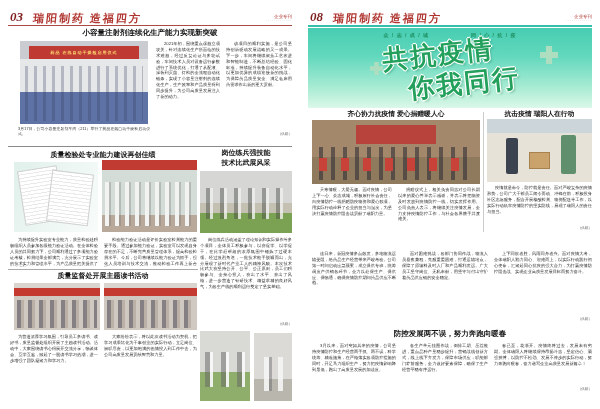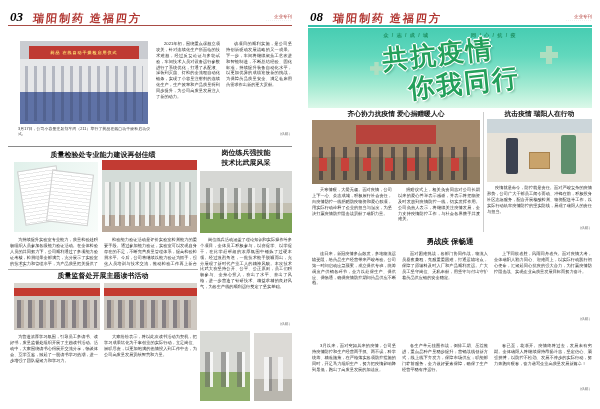--- a/index.html
+++ b/index.html
@@ -1,19 +1,19 @@
 <!DOCTYPE html>
 <html><head>
 <meta charset="utf-8">
 <style>
   html,body{margin:0;padding:0;}
   body{width:600px;height:409px;background:#fafaf8;font-family:"Liberation Sans",sans-serif;}
   .spread{position:relative;width:600px;height:409px;background:#ffffff;overflow:hidden;}
   
-  .pageno{position:absolute;font-size:13px;font-weight:bold;font-style:italic;color:#000000;font-family:"Liberation Serif",serif;}
+  .pageno{position:absolute;font-size:13px;font-weight:bold;font-style:italic;color:#7f1d1d;font-family:"Liberation Serif",serif;}
   .masttitle{position:absolute;font-size:11px;font-weight:bold;color:#b03530;letter-spacing:2px;transform:skewX(-6deg);font-family:"Liberation Serif",serif;}
   .issue{position:absolute;font-size:4.5px;color:#b03530;text-align:right;}
   .issue small{display:block;font-size:3px;color:#999;letter-spacing:1px;}
   .rule-red{position:absolute;border-top:1.5px solid #a94b44;}
   .rule-teal{position:absolute;border-top:2px solid #34c0aa;}
   .rule-thin{position:absolute;border-top:1px solid #8a8a8a;}
   .rule-lite{position:absolute;border-top:1px solid #aaaaaa;}
   .vline{position:absolute;border-left:1px solid #cccccc;}
   
   .h{position:absolute;font-weight:bold;color:#141414;text-align:center;line-height:1.15;}
@@ -78,20 +78,21 @@
 <div class="spread">
 
   <div class="pageno" style="left:10px;top:9px;">03</div>
   <div class="masttitle" style="left:33px;top:11px;">瑞阳制药  造福四方</div>
   <div class="issue" style="left:232px;top:14px;width:60px;">
     <span>企业专刊</span>
     <small>·············</small>
   </div>
   <div class="rule-red" style="left:8px;top:25px;width:284px;"></div>
 
+  <div class="h h1" style="left:8px;top:29px;width:284px;">小容量注射剂连续化生产能力实现新突破</div>
   <div class="ph ph-lab" style="left:20px;top:41px;width:128px;height:83px;">
     <div class="ph-banner">药品 在线自动干燥检启用仪式</div>
   </div>
   <div class="cap" style="left:18px;top:127px;width:132px;">3月17日，公司小容量注射剂车间（211）举行了药品在线自动干燥检启动仪式。</div>
   <div class="col" style="left:156px;top:41px;width:64px;height:96px;">2021年初，围绕重点课题立项攻关，针对连续化生产所面临的技术难题，经过反复论证与多轮试验，车间技术人员对设备运行参数进行了系统优化，打通了从配液、灌装到灭菌、灯检的全流程自动化链条，实现了小容量注射剂的连续化生产，生产效率和产品质量得到同步提升，为公司高质量发展注入了新的动力。</div>
   <div class="col" style="left:226px;top:41px;width:66px;height:88px;">该项目的顺利实施，是公司坚持创新驱动发展战略的又一成果。下一步，车间将继续聚焦工艺改进和智能制造，不断总结经验、固化标准，持续提升装备自动化水平，以更加优异的成绩迎接新的挑战，为保障药品质量安全、满足临床用药需求作出新的更大贡献。</div>
   <div class="by" style="left:226px;top:132px;width:66px;">（供稿）</div>
   <div class="rule-thin" style="left:8px;top:146px;width:284px;"></div>
 
   <div class="h h2" style="left:8px;top:151px;width:190px;">质量检验处专业能力建设再创佳绩</div>
@@ -147,24 +148,24 @@
 
   <div class="h h3" style="left:487px;top:110px;width:105px;">抗击疫情  瑞阳人在行动</div>
   <div class="ph ph-box" style="left:487px;top:119px;width:105px;height:63px;">
     <div class="fig-dark"></div>
     <div class="fig-green"></div>
     <div class="fig-box"></div>
   </div>
   <div class="col" style="left:487px;top:185px;width:105px;height:40px;">疫情就是命令，防控就是责任。面对严峻复杂的疫情形势，公司广大干部员工闻令而动、冲锋在前，积极投身社区志愿服务，配合开展核酸检测、物资配送等工作，以实际行动筑牢疫情防控的坚实防线，展现了瑞阳人的责任与担当。</div>
   <div class="by" style="left:487px;top:226px;width:105px;">（供稿）</div>
 
-  <div class="h h1" style="left:308px;top:238px;width:284px;">勇战疫  保畅通</div>
   <div class="col" style="left:312px;top:251px;width:84px;height:74px;">连日来，新冠疫情多点散发，多地物流运输受阻，给药品生产经营带来严峻考验。公司第一时间启动应急预案，成立保供专班，统筹调度产供销各环节，全力以赴保生产、保供应、保畅通，确保疫情防控期间药品供应不断档。</div>
   <div class="col" style="left:402px;top:251px;width:86px;height:74px;">面对困难挑战，各部门协同作战，物流人员昼夜兼程，克服重重困难，打通运输堵点，保障了原辅料及时入厂和产品顺利发运。广大员工坚守岗位、无私奉献，用坚守与付出守护着药品供应链的安全稳定。</div>
   <div class="col" style="left:494px;top:251px;width:98px;height:64px;">上下同欲者胜，风雨同舟者兴。面对疫情大考，全体瑞阳人勠力同心、迎难而上，以实际行动践行初心使命，汇聚起同心抗疫的强大合力，为打赢疫情防控阻击战、实现企业高质量发展目标而努力奋斗。</div>
   <div class="by" style="left:494px;top:317px;width:98px;">（供稿）</div>
 
+  <div class="h h1" style="left:308px;top:330px;width:284px;">防控发展两不误，努力奔跑向暖春</div>
   <div class="col" style="left:312px;top:343px;width:84px;height:54px;">3月以来，面对突如其来的疫情，公司坚持疫情防控和生产经营两手抓、两不误，科学统筹、精准施策，在严格落实各项防控措施的同时，开足马力组织生产，努力把疫情影响降到最低，跑出了高质量发展的加速度。</div>
   <div class="col" style="left:402px;top:343px;width:86px;height:54px;">各生产单元挂图作战，倒排工期、压茬推进，重点品种产量稳步提升；营销战线创新方式，线上线下齐发力，保障市场供应；职能部门靠前服务，全力做好要素保障，确保了生产经营平稳有序运行。</div>
   <div class="col" style="left:494px;top:343px;width:98px;height:40px;">春已至，花渐开。疫情终将过去，发展未有穷期。全体瑞阳人将继续保持昂扬斗志，坚定信心、顽强拼搏，以防控不松劲、发展不停步的实际行动，努力奔跑向暖春，奋力谱写企业高质量发展新篇章！</div>
   <div class="by" style="left:494px;top:387px;width:98px;">（供稿）</div>
 
 </div>
 
 </body></html>

